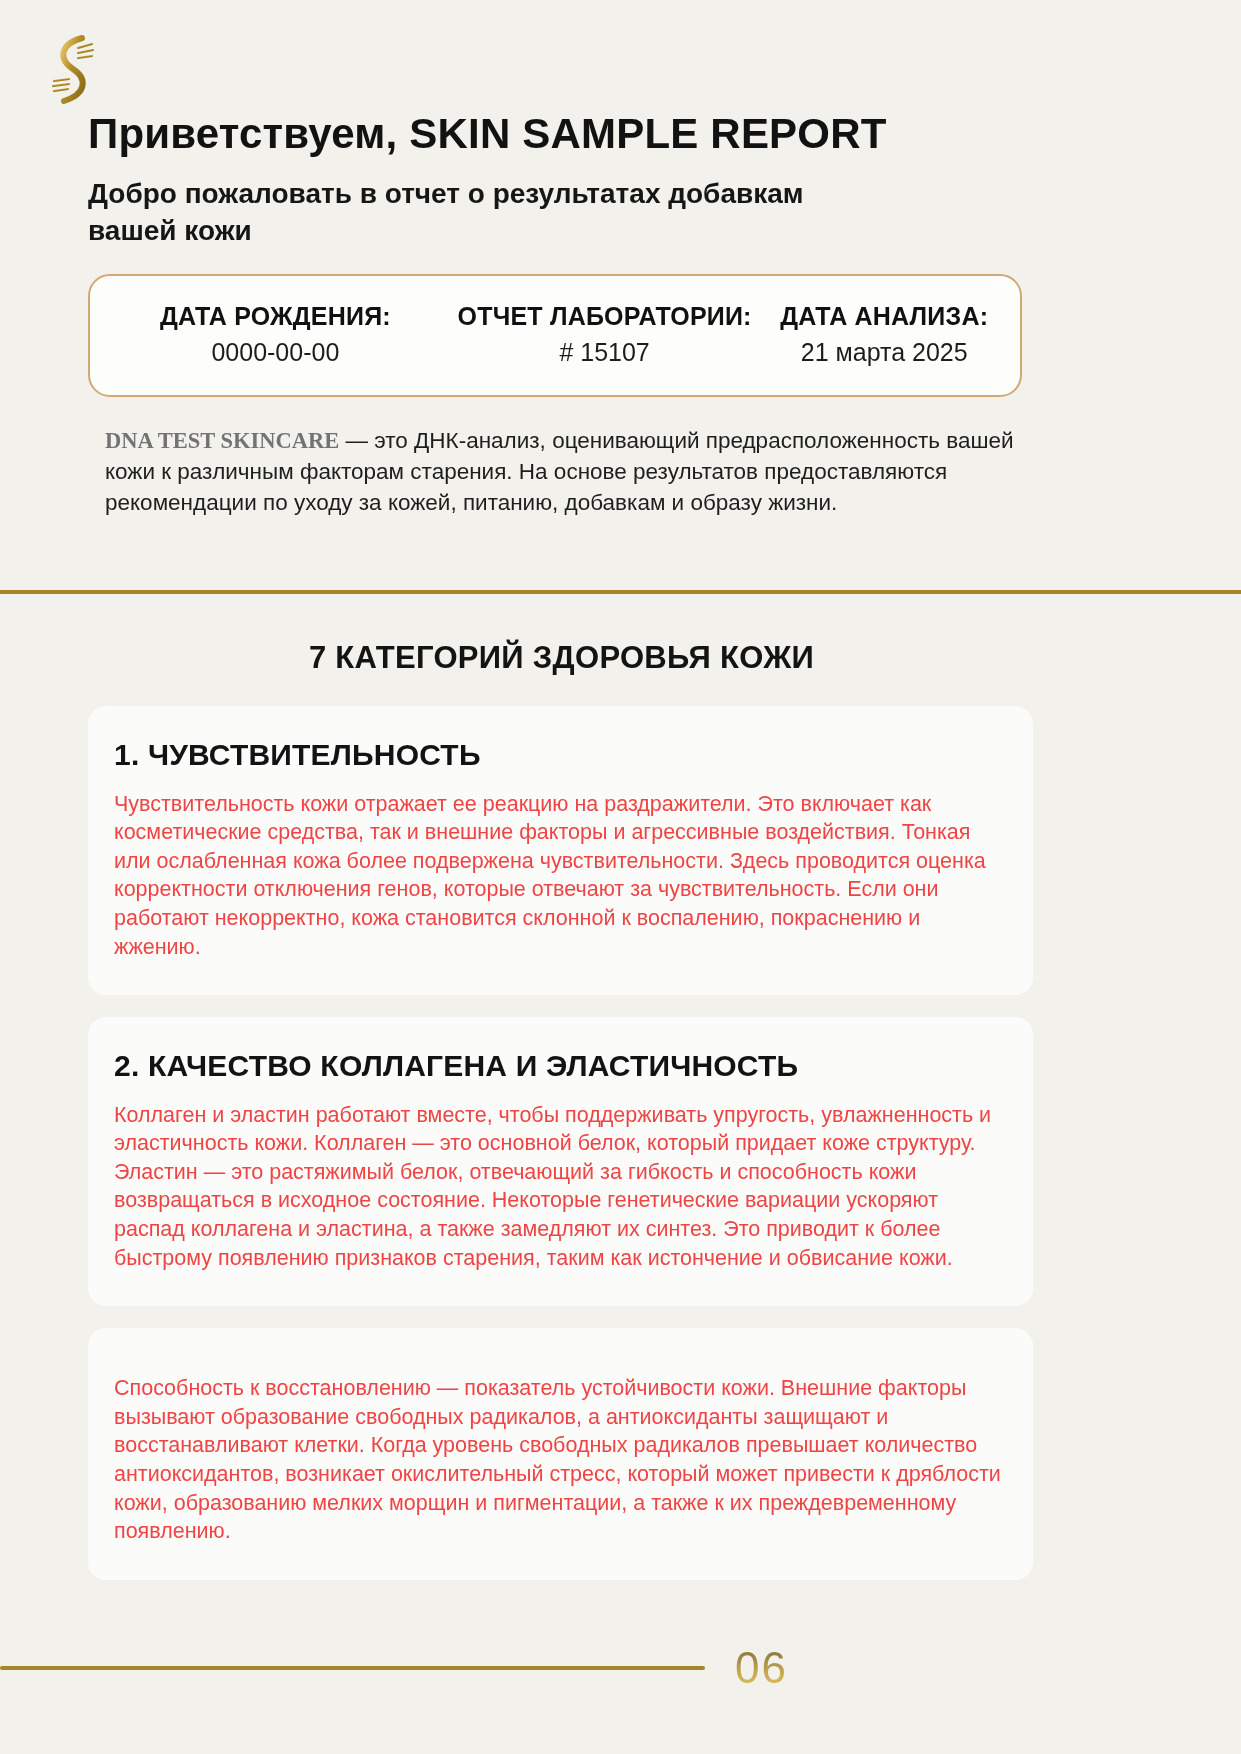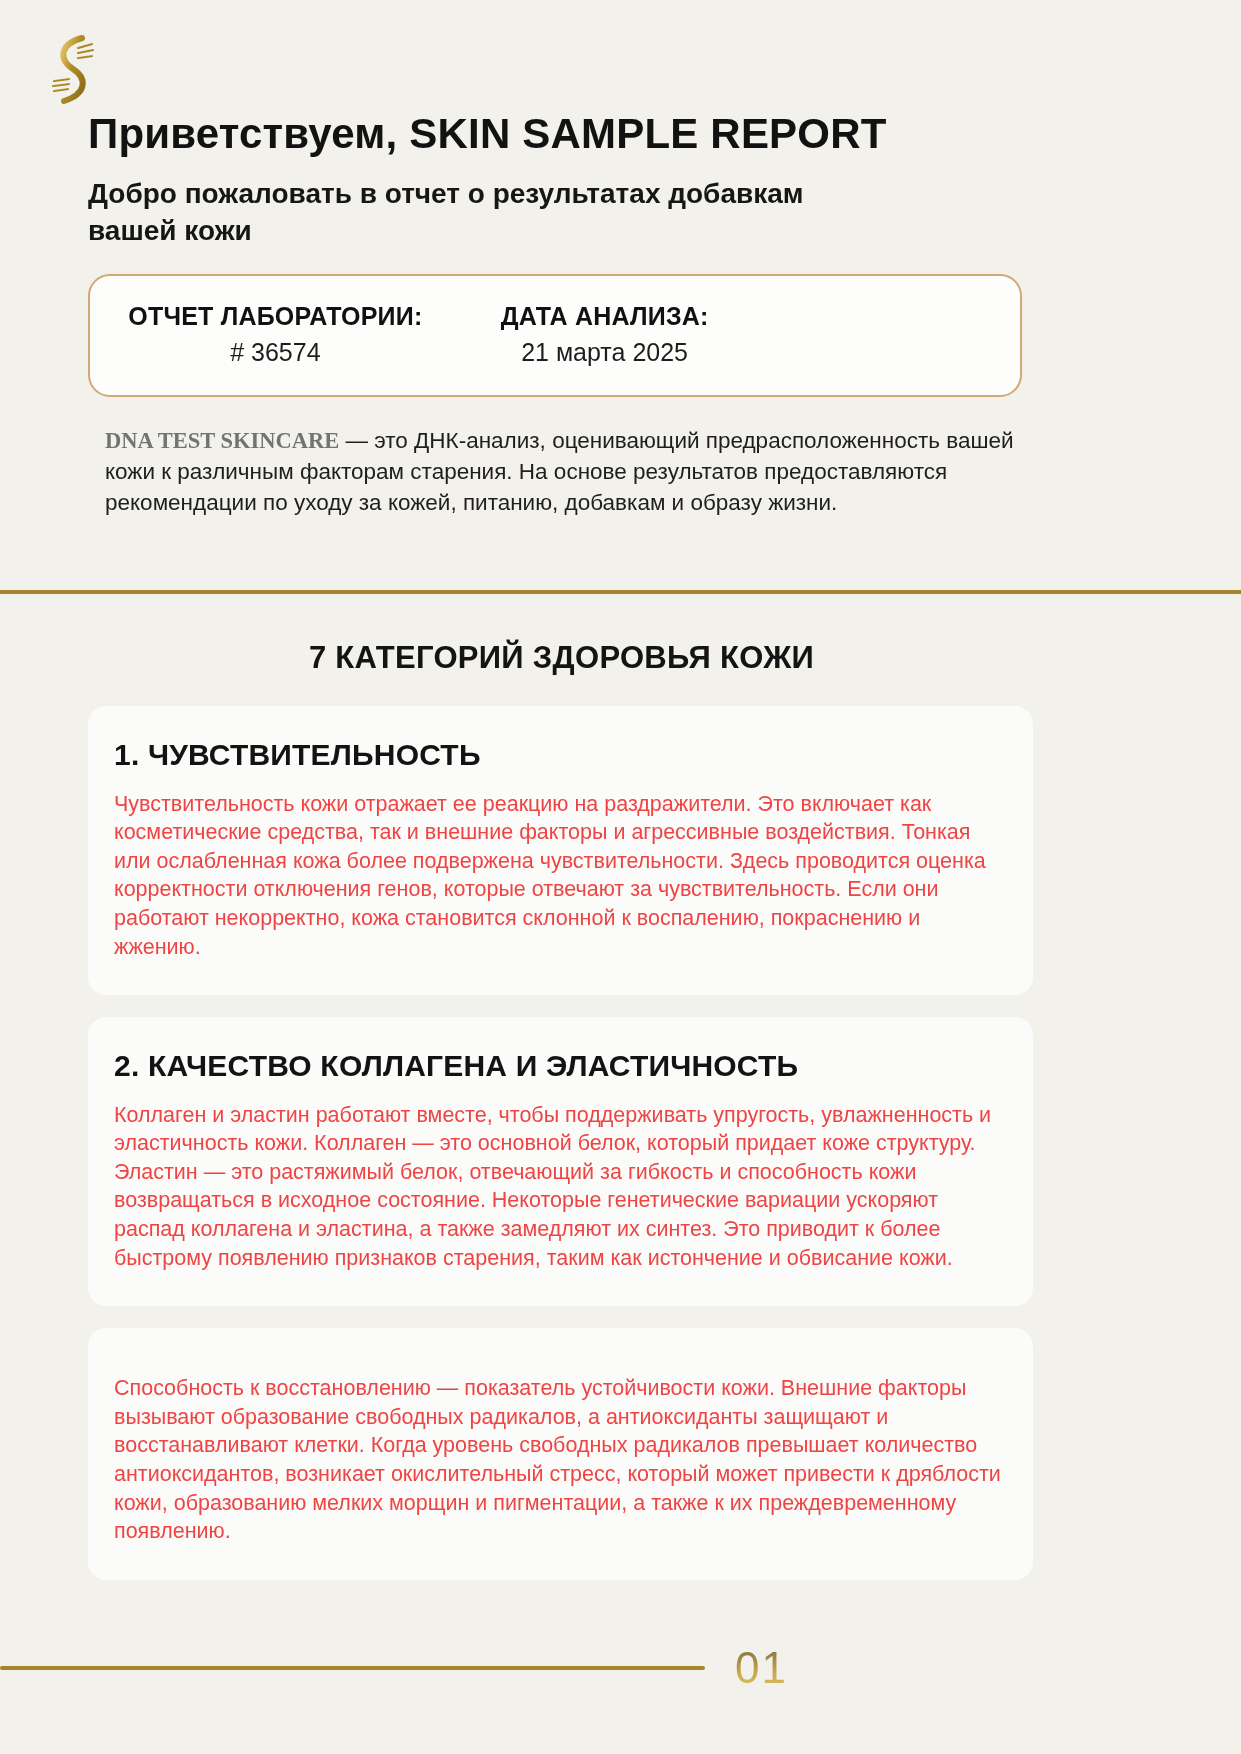--- a/index.html
+++ b/index.html
@@ -152,22 +152,26 @@
       <path d="M8 57 L22 55"></path>
     </g>
   </svg>
 </div>
 
 <h1 class="title">Приветствуем, SKIN SAMPLE REPORT</h1>
 <div class="subtitle">Добро пожаловать в отчет о результатах добавкам вашей кожи</div>
 
 <div class="info-box">
   <div class="info-field">
+    <div class="info-label">ДАТА РОЖДЕНИЯ:</div>
+    <div class="info-value">0000-00-00</div>
+  </div>
+  <div class="info-field">
     <div class="info-label">ОТЧЕТ ЛАБОРАТОРИИ:</div>
-    <div class="info-value"># 36574</div>
+    <div class="info-value"># 15107</div>
   </div>
   <div class="info-field">
     <div class="info-label">ДАТА АНАЛИЗА:</div>
     <div class="info-value">21 марта 2025</div>
   </div>
 </div>
 
 <p class="intro"><b>DNA TEST SKINCARE</b><span> — это ДНК-анализ, оценивающий предрасположенность вашей кожи к различным факторам старения. На основе результатов предоставляются рекомендации по уходу за кожей, питанию, добавкам и образу жизни.</span></p>
 
 <div class="divider"></div>
@@ -183,14 +187,14 @@
   <div class="card-title">2. КАЧЕСТВО КОЛЛАГЕНА И ЭЛАСТИЧНОСТЬ</div>
   <div class="card-body">Коллаген и эластин работают вместе, чтобы поддерживать упругость, увлажненность и эластичность кожи. Коллаген — это основной белок, который придает коже структуру. Эластин — это растяжимый белок, отвечающий за гибкость и способность кожи возвращаться в исходное состояние. Некоторые генетические вариации ускоряют распад коллагена и эластина, а также замедляют их синтез. Это приводит к более быстрому появлению признаков старения, таким как истончение и обвисание кожи.</div>
 </div>
 
 <div class="card">
   <div class="card-body">Способность к восстановлению — показатель устойчивости кожи. Внешние факторы вызывают образование свободных радикалов, а антиоксиданты защищают и восстанавливают клетки. Когда уровень свободных радикалов превышает количество антиоксидантов, возникает окислительный стресс, который может привести к дряблости кожи, образованию мелких морщин и пигментации, а также к их преждевременному появлению.</div>
 </div>
 
 <div class="footer">
   <div class="footer-line"></div>
-  <div class="page-number">01</div>
+  <div class="page-number">06</div>
 </div>
 
 </body></html>

